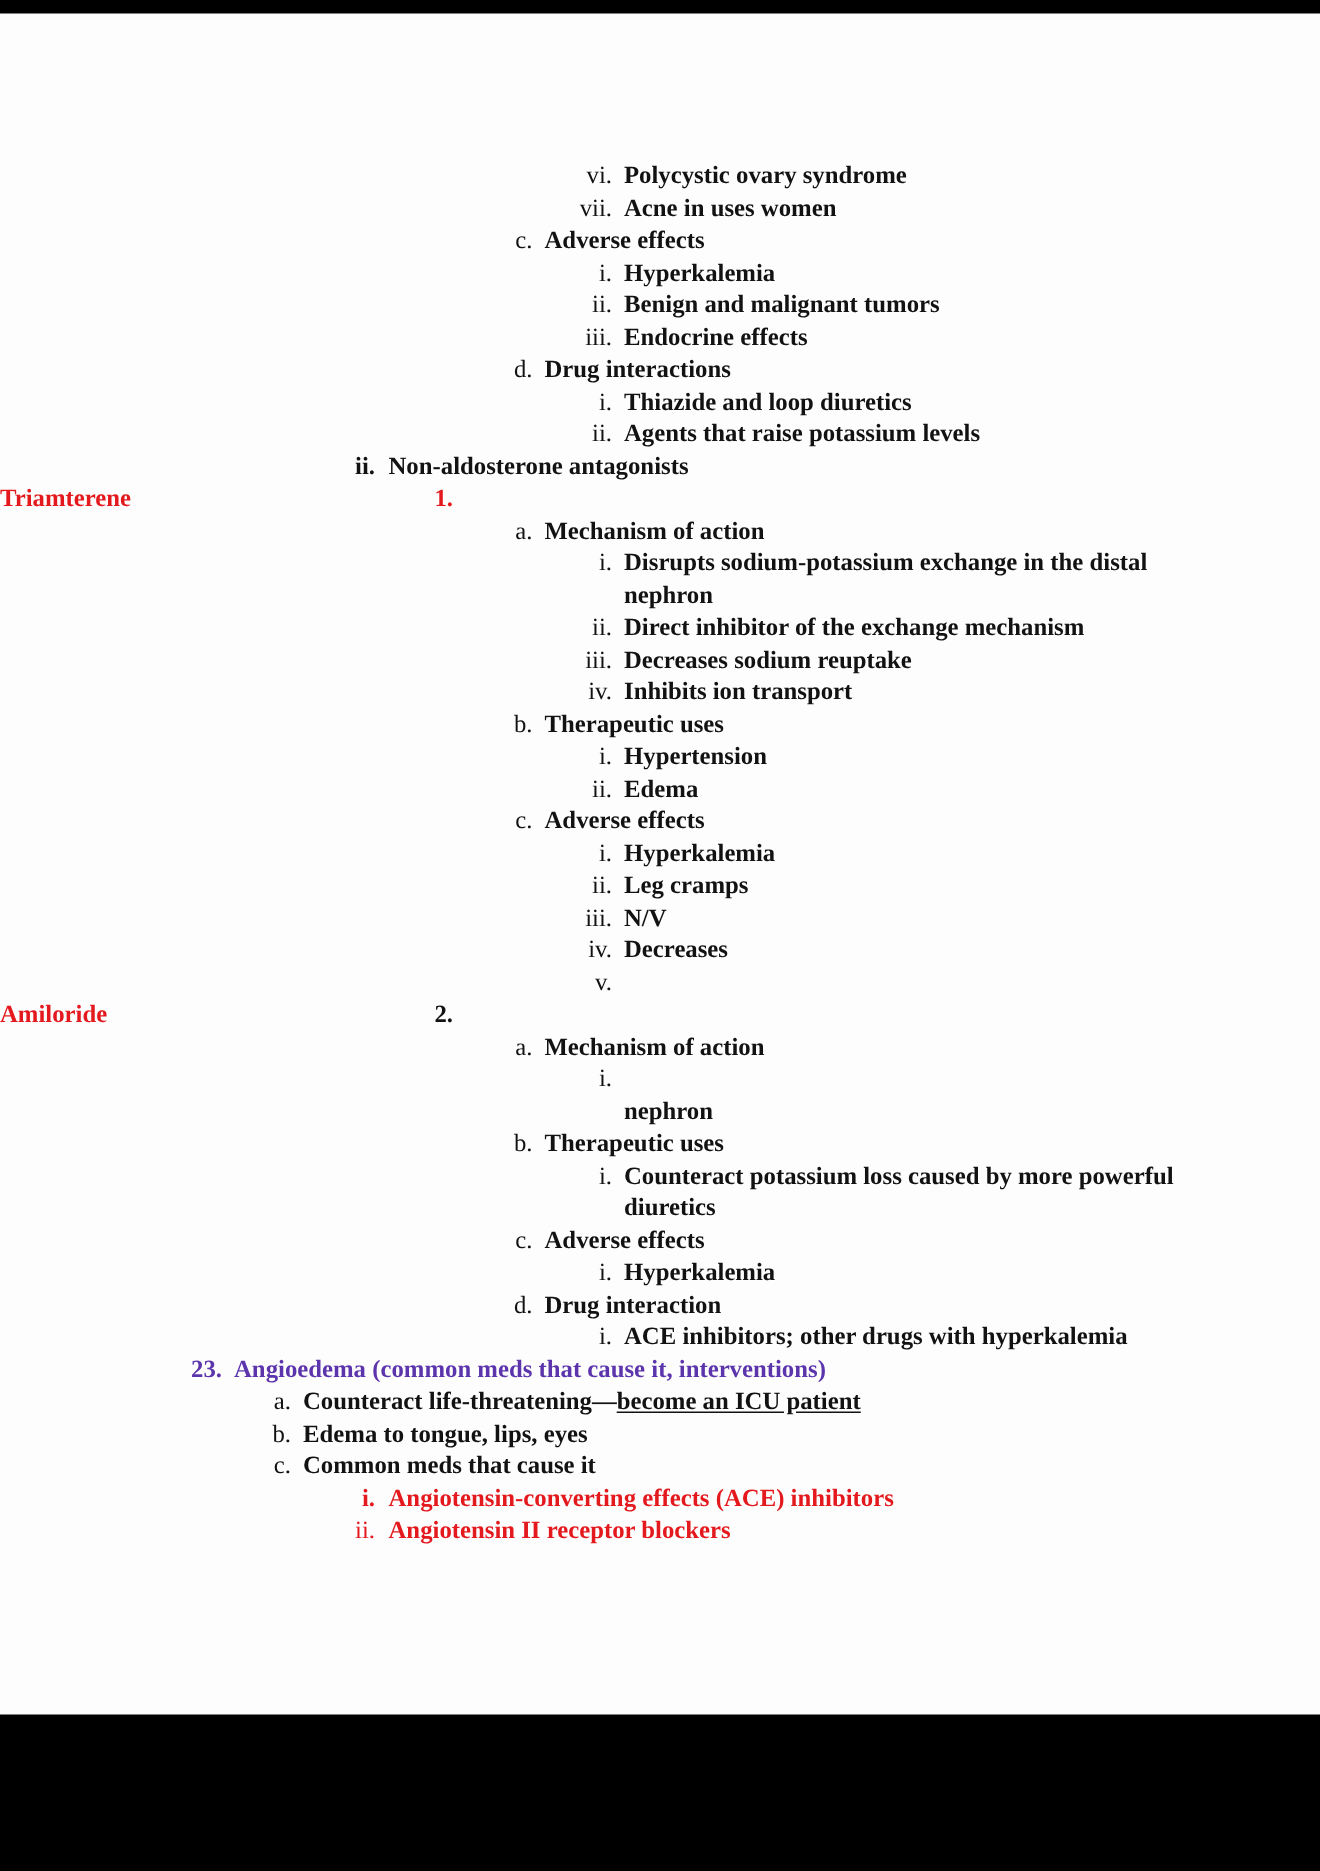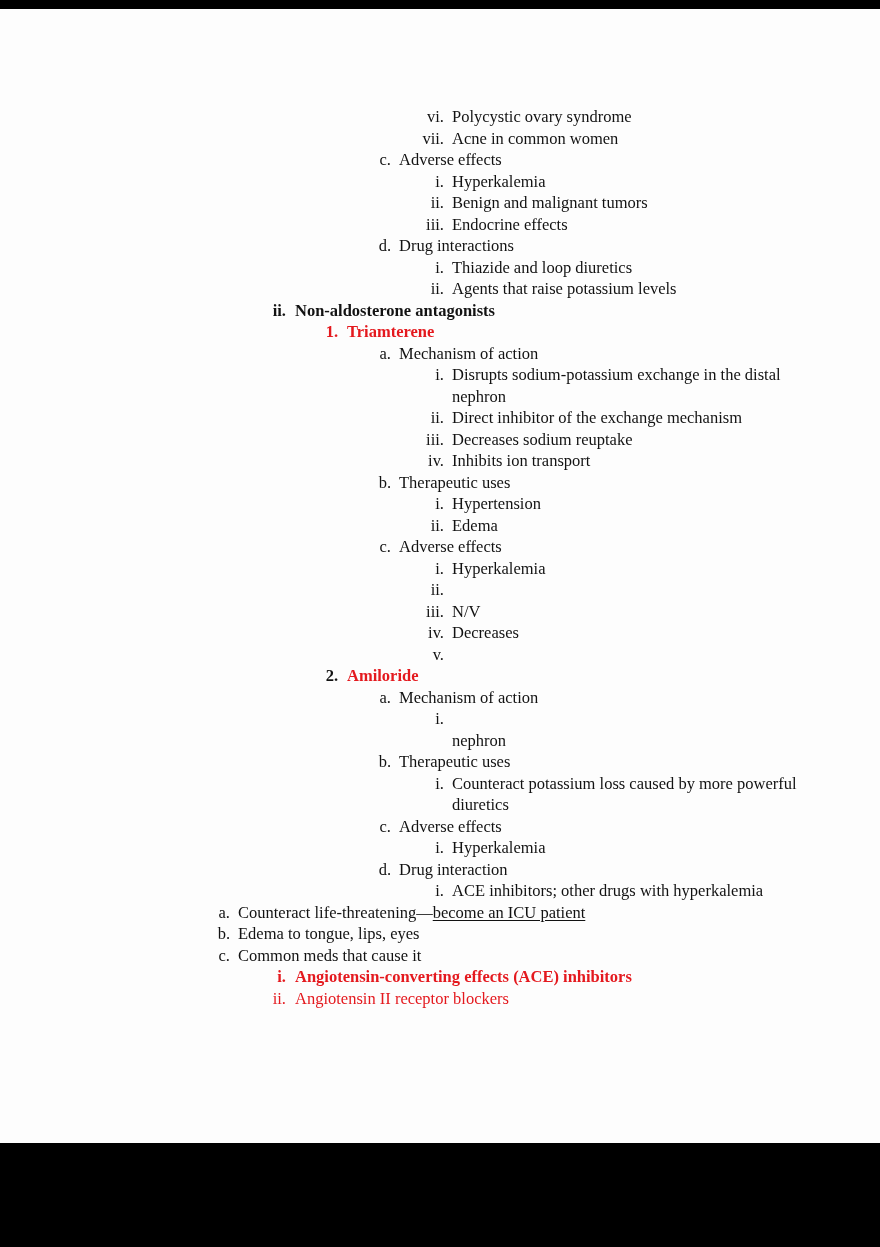--- a/index.html
+++ b/index.html
@@ -7,52 +7,52 @@
     width:880px;height:1247px;
     background:#000;
     position:relative;
     font-family:"Liberation Serif", serif;
     overflow:hidden;
   }
   .paper{
     position:absolute;left:0;top:9px;width:880px;height:1134px;
     background:#fdfdfd;
   }
-  .content{position:absolute;top:97px;left:0;right:12px;padding-left:36px;}
+  .content{position:absolute;top:97px;left:0;right:12px;}
   .line{
     position:relative;
     height:21.5px;line-height:21.5px;
     font-size:16.5px;color:#121212;
     white-space:nowrap;
   }
   .marker{position:absolute;top:0;left:0;text-align:right;display:block;}
-  .text{display:block;}
+  .text{display:block;font-weight:bold;}
   .lvl1 .marker{width:148px}.lvl1 .text{margin-left:156px}
   .lvl2 .marker{width:194px}.lvl2 .text{margin-left:202px}
   .lvl3 .marker{width:250px}.lvl3 .text{margin-left:259px}
-  .lvl4 .marker{width:302px}.lvl4 .text{margin-left:311px}
+  .lvl4 .marker{width:302px}.lvl4 .text{}
   .lvl5 .marker{width:355px}.lvl5 .text{margin-left:363px}
   .lvl6 .marker{width:408px}.lvl6 .text{margin-left:416px}
   .b{font-weight:bold}
   .c-red{color:var(--red)}
   .c-purple{color:var(--purple)}
   .u{text-decoration:underline;text-underline-offset:2px;}
 </style>
 </head>
 <body style="background: rgb(0, 0, 0);">
 
 <div class="paper" style="background: rgb(253, 253, 253);">
   <div class="content">
       <div class="line lvl6">
         <span class="marker">vi.</span>
         <span class="text"><span>Polycystic ovary syndrome</span></span>
       </div>
       <div class="line lvl6">
         <span class="marker">vii.</span>
-        <span class="text"><span>Acne in common women</span></span>
+        <span class="text"><span>Acne in uses women</span></span>
       </div>
       <div class="line lvl5">
         <span class="marker">c.</span>
         <span class="text"><span>Adverse effects</span></span>
       </div>
       <div class="line lvl6">
         <span class="marker">i.</span>
         <span class="text"><span>Hyperkalemia</span></span>
       </div>
       <div class="line lvl6">
@@ -121,20 +121,21 @@
       <div class="line lvl5">
         <span class="marker">c.</span>
         <span class="text"><span>Adverse effects</span></span>
       </div>
       <div class="line lvl6">
         <span class="marker">i.</span>
         <span class="text"><span>Hyperkalemia</span></span>
       </div>
       <div class="line lvl6">
         <span class="marker">ii.</span>
+        <span class="text"><span>Leg cramps</span></span>
       </div>
       <div class="line lvl6">
         <span class="marker">iii.</span>
         <span class="text"><span>N/V</span></span>
       </div>
       <div class="line lvl6">
         <span class="marker">iv.</span>
         <span class="text"><span>Decreases</span></span>
       </div>
       <div class="line lvl6">
@@ -173,20 +174,24 @@
         <span class="marker">i.</span>
         <span class="text"><span>Hyperkalemia</span></span>
       </div>
       <div class="line lvl5">
         <span class="marker">d.</span>
         <span class="text"><span>Drug interaction</span></span>
       </div>
       <div class="line lvl6">
         <span class="marker">i.</span>
         <span class="text"><span>ACE inhibitors; other drugs with hyperkalemia</span></span>
+      </div>
+      <div class="line lvl1">
+        <span class="marker b c-purple">23.</span>
+        <span class="text b c-purple"><span>Angioedema (common meds that cause it, interventions)</span></span>
       </div>
       <div class="line lvl2">
         <span class="marker">a.</span>
         <span class="text"><span>Counteract life-threatening—</span><span class="u">become an ICU patient</span></span>
       </div>
       <div class="line lvl2">
         <span class="marker">b.</span>
         <span class="text"><span>Edema to tongue, lips, eyes</span></span>
       </div>
       <div class="line lvl2">

